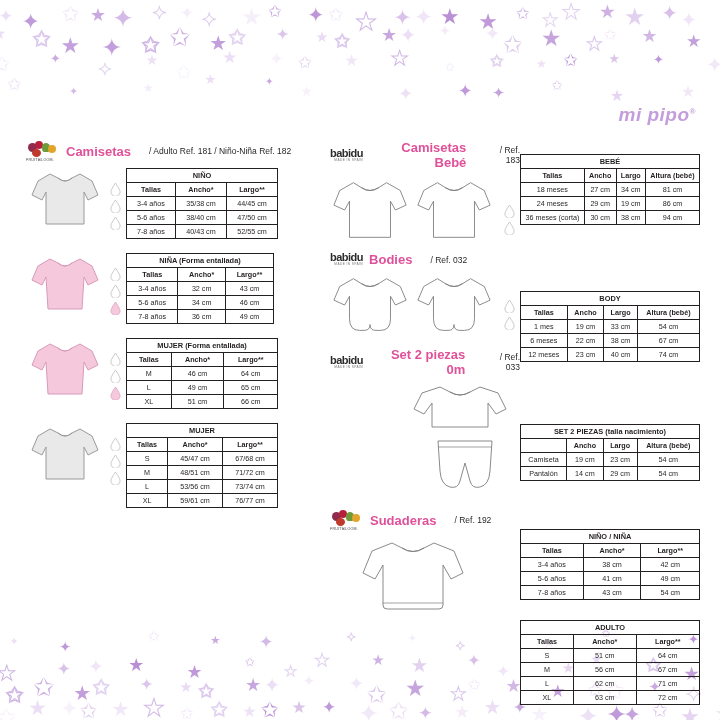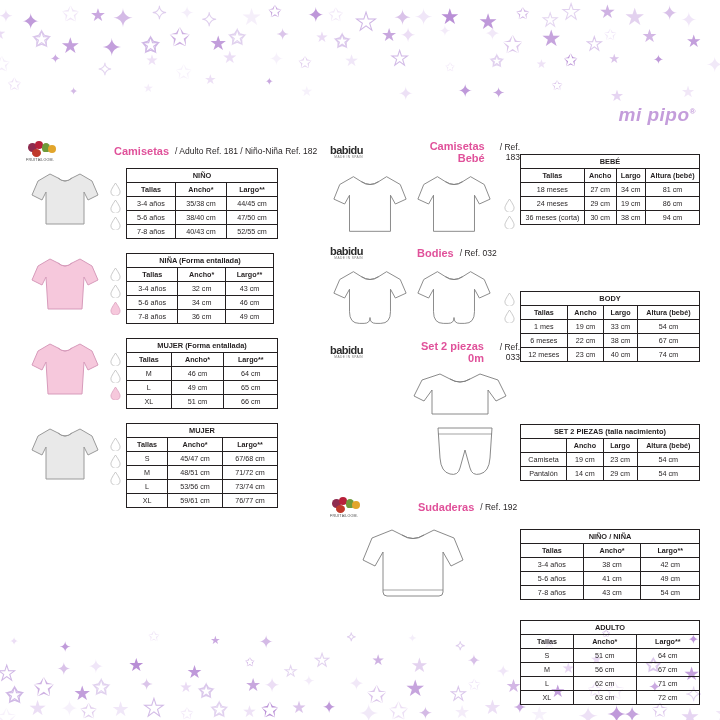--- a/index.html
+++ b/index.html
@@ -27,22 +27,22 @@
 
   
   .sheet{position:absolute;left:0;top:0;width:720px;height:720px;}
   .col{position:absolute;}
   .col-left{left:26px;top:140px;width:300px;}
   .col-mid{left:330px;top:140px;width:190px;text-align:right;}
   .col-right{left:520px;top:140px;width:180px;}
 
   
   .sec-head{display:flex;align-items:center;gap:6px;margin-bottom:6px;}
-  .sec-title{color:#e0519a;font-weight:bold;font-size:11px;margin-left:48px;}
-  .sec-sub{color:#231f20;font-size:8.5px;}
+  .sec-title{color:#e0519a;font-weight:bold;font-size:13px;}
+  .sec-sub{color:#231f20;font-size:8.5px;margin-left:12px;}
   .logo-fruit{width:34px;height:22px;position:relative;flex:0 0 auto;}
   .logo-fruit .lbl{position:absolute;bottom:0;left:0;font-size:3.6px;color:#444;letter-spacing:.2px;white-space:nowrap;}
   .berry{position:absolute;border-radius:50%;}
   .logo-babidu{font-size:11px;font-weight:bold;color:#2b2b2b;letter-spacing:-0.5px;flex:0 0 auto;line-height:1;}
   .logo-babidu small{display:block;font-size:3.2px;font-weight:normal;letter-spacing:.4px;color:#777;}
 
   
   .block{display:flex;align-items:flex-start;margin-bottom:14px;}
   .garment{flex:0 0 auto;width:78px;display:flex;align-items:center;justify-content:center;}
   .drops{flex:0 0 auto;width:22px;padding-top:14px;display:flex;flex-direction:column;align-items:center;gap:3px;}

